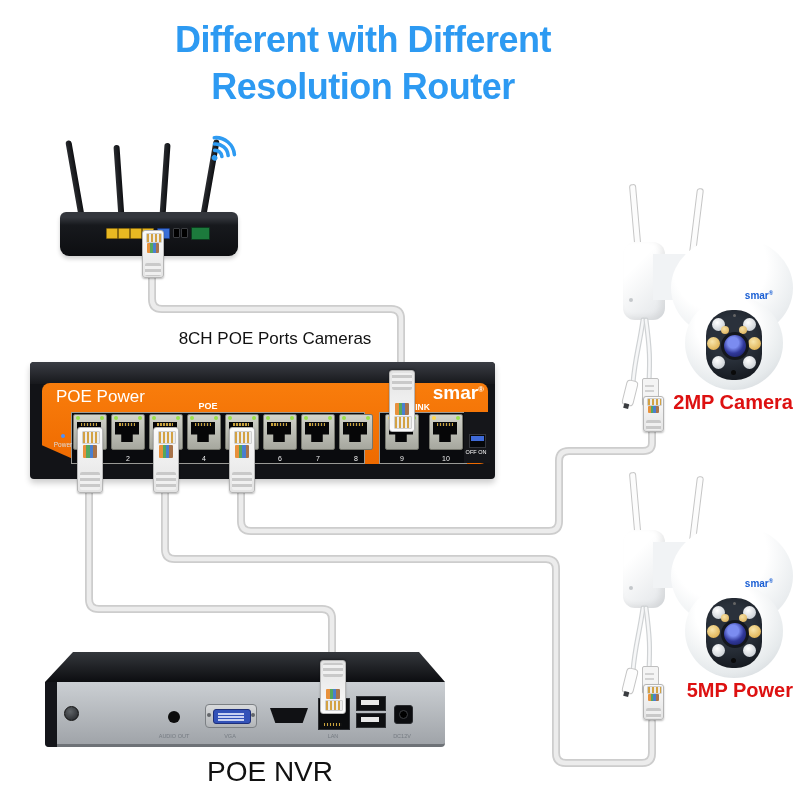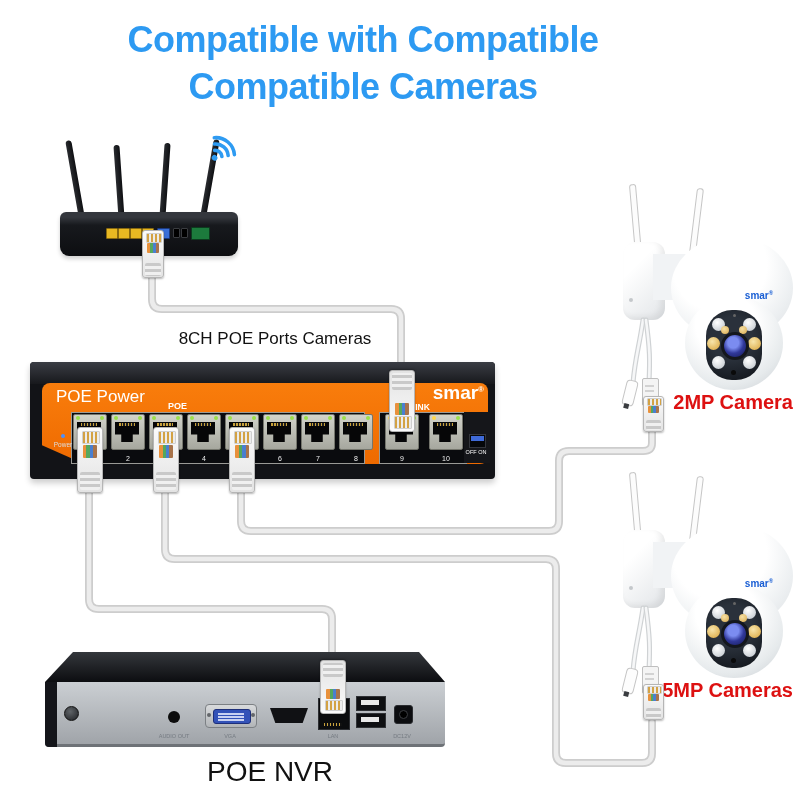--- a/index.html
+++ b/index.html
@@ -40,21 +40,21 @@
   
   #switch-heading{left:160px;top:329px;width:230px;text-align:center;font-size:17px;color:#111;z-index:3;}
   #switch-body{left:30px;top:362px;width:465px;height:117px;background:#121317;border-radius:4px;
         z-index:2;box-shadow:0 4px 6px rgba(0,0,0,.2);}
   #switch-top{left:30px;top:362px;width:465px;height:22px;z-index:2;border-radius:4px 4px 0 0;
         background:linear-gradient(180deg,#3a3d44,#17181c);}
   #switch-panel{left:42px;top:383px;width:446px;height:81px;z-index:2;
         background:linear-gradient(180deg,#f97d0c,#ee6a00);border-radius:8px;
         clip-path:polygon(0 0,100% 0,100% 100%,9.5% 100%,0 77%);}
   #poe-switch-title{left:56px;top:387px;font-size:17px;color:#fff;z-index:3;}
-  #poe-group-label{left:168px;top:401px;width:80px;font-size:9px;font-weight:bold;color:#fff;z-index:3;}
+  #poe-group-label{left:168px;top:401px;width:80px;text-align:center;font-size:9px;font-weight:bold;color:#fff;z-index:3;}
   #uplink-label{left:396px;top:402px;width:52px;font-size:8.5px;font-weight:bold;color:#fff;z-index:3;}
   #switch-brand{left:420px;top:382px;width:64px;text-align:right;font-size:19px;font-weight:bold;color:#fff;z-index:3;}
   #switch-brand sup{font-size:8px;}
   .portbox{position:absolute;background:#0a0b0e;border:1px solid #9a9a96;z-index:3;}
   #poe-box{left:71px;top:412px;width:292px;height:50px;}
   #uplink-box{left:379px;top:412px;width:86px;height:50px;}
   #toggle-zone{left:464px;top:412px;width:26px;height:51px;background:#15161a;z-index:3;}
   .port{position:absolute;top:414px;width:32px;height:34px;z-index:4;
         background:linear-gradient(180deg,#d2d3cb,#a6a79e);border:1px solid #75766d;border-radius:2px;}
   .port .jack{position:absolute;left:3px;top:7px;width:24px;height:20px;background:#060607;
@@ -137,22 +137,22 @@
   .nvr-plabel{position:absolute;top:733px;width:60px;text-align:center;z-index:3;
         font-size:5.5px;color:rgba(105,111,119,.8);}
   #nvr-label{left:195px;top:756px;width:150px;text-align:center;font-size:28px;color:#111;z-index:3;}
 </style>
 </head>
 <body>
 
 <div id="stage">
 
   <div class="abs" id="title">
-    <div>Compatible with Compatible</div>
-    <div>Compatible Cameras</div>
+    <div>Different with Different</div>
+    <div>Resolution Router</div>
   </div>
 
   <svg class="abs" id="cables" width="800" height="800">
     <g>
       <path class="cable-core" d="M 152 268 V 299 Q 152 309 162 309 H 391 Q 401 309 401 319 V 380"></path>
       <path class="cable-hi" d="M 152 268 V 299 Q 152 309 162 309 H 391 Q 401 309 401 319 V 380"></path>
     </g>
     <g>
       <path class="cable-core" d="M 89 488 V 599 Q 89 609 99 609 H 322 Q 332 609 332 619 V 672"></path>
       <path class="cable-hi" d="M 89 488 V 599 Q 89 609 99 609 H 322 Q 332 609 332 619 V 672"></path>
@@ -397,21 +397,21 @@
         <i></i>
       </div>
     <div class="pig-female">
         <i></i>
       </div>
     <div class="rj45 cam-male">
         <div class="pins"></div>
         <div class="wires"></div>
         <div class="boot"></div>
       </div>
-    <div class="cam-label">5MP Cameras</div>
+    <div class="cam-label">5MP Power</div>
   </div>
 
   <div class="abs" id="nvr-top"></div>
   <div class="abs" id="nvr-face"></div>
   <div class="abs" id="nvr-cap"></div>
   <div class="abs" id="nvr-screw"></div>
   <div class="abs" id="nvr-audio"></div>
   <div class="abs" id="nvr-vga">
     <div class="blue">
         <i></i>

